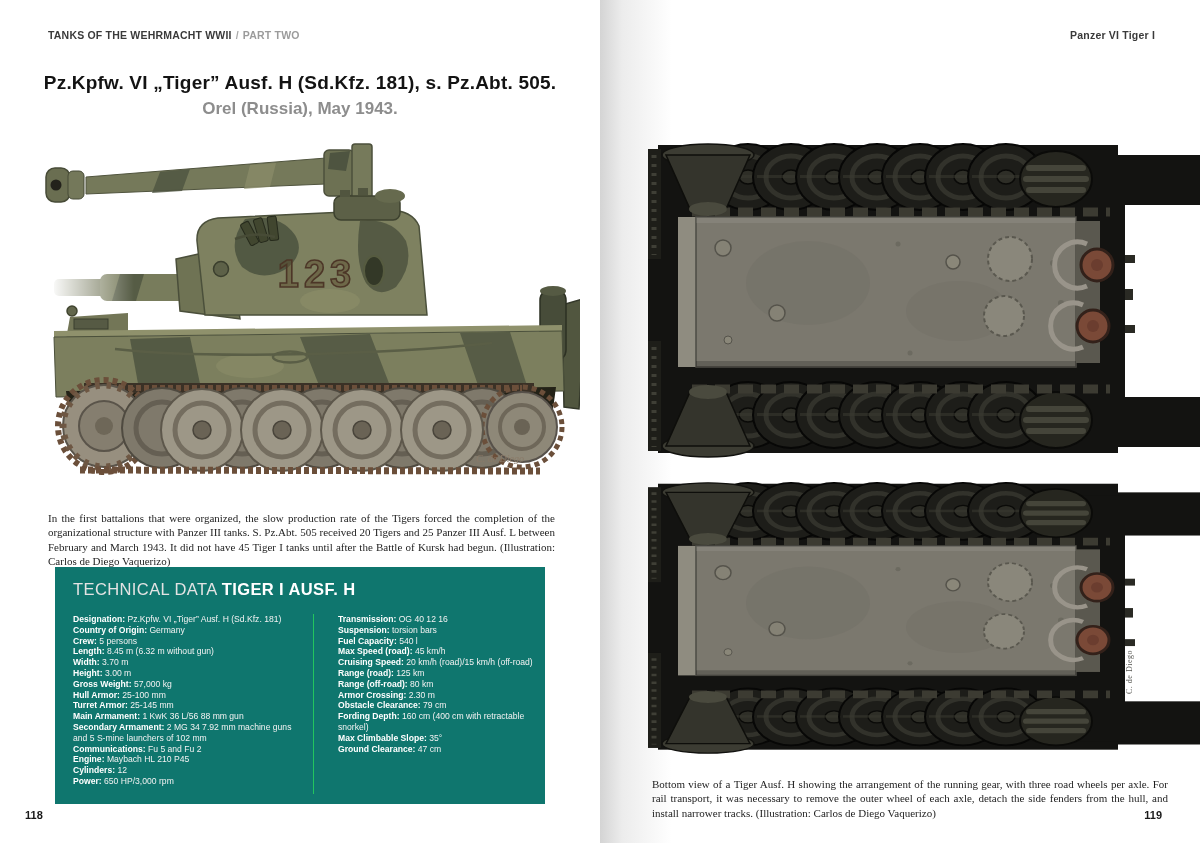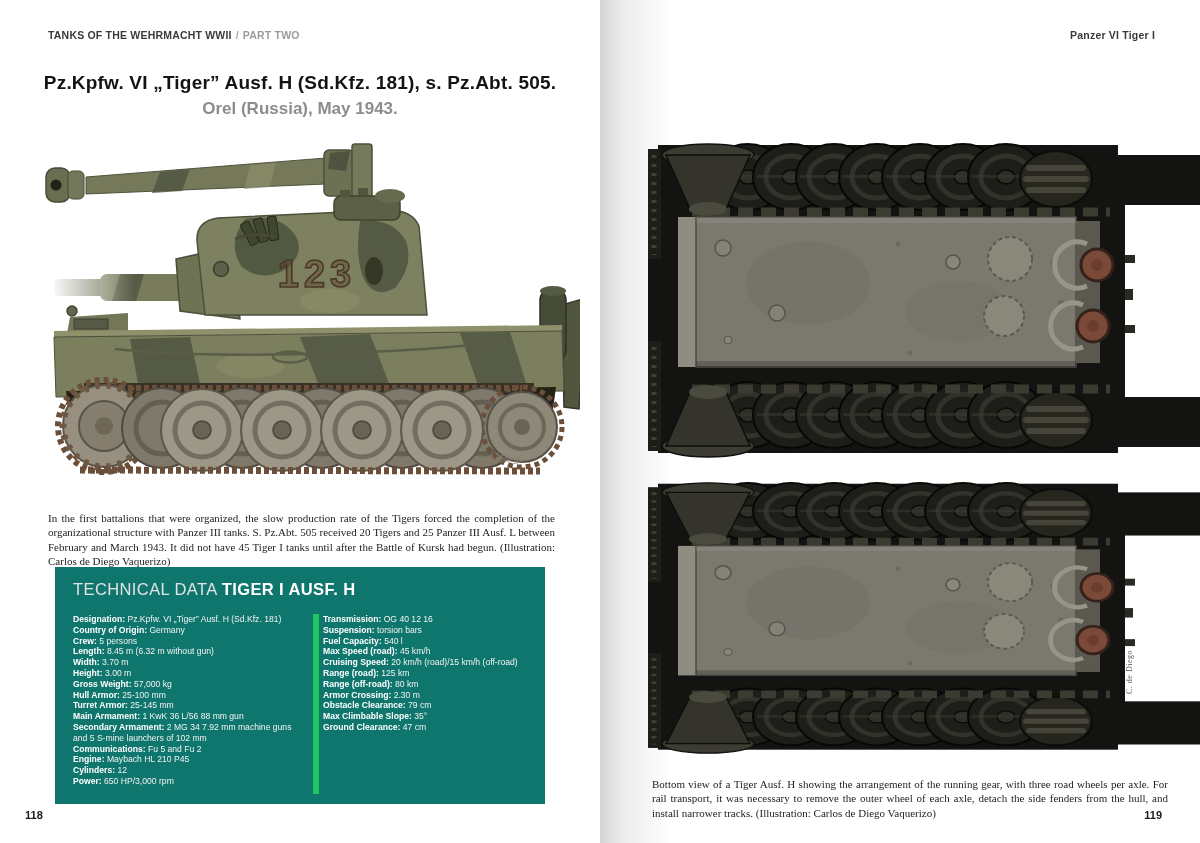--- a/index.html
+++ b/index.html
@@ -27,21 +27,21 @@
   .caption-right{left:52px;top:766px;width:516px;}
 
   .tech-box{position:absolute;left:55px;top:567px;width:490px;height:237px;background:#0f766e;color:#f2f2f2;}
   .tech-heading{position:absolute;left:18px;top:13px;font-size:16.5px;letter-spacing:.4px;white-space:nowrap;}
   .tech-heading .light{font-weight:normal;color:#e3e3e3;}
   .tech-heading .bold{font-weight:bold;color:#ffffff;}
   .tech-cols{position:absolute;left:18px;top:47px;right:8px;bottom:10px;display:flex;}
   .tech-col{font-size:8.6px;line-height:10.8px;}
   .tech-col .spec b{font-weight:bold;color:#ffffff;}
   .tc-left{width:234px;padding-right:6px;}
-  .tc-right{flex:1;border-left:6px solid #22c55e;padding-left:4px;}
+  .tc-right{flex:1;border-left:1px solid #22c55e;padding-left:24px;}
 
   .page-num{position:absolute;top:809px;font-size:11px;font-weight:bold;color:#1a1a1a;}
   .pn-left{left:25px;}
   .pn-right{right:38px;}
 
   .rg-title{position:absolute;left:20px;width:560px;top:95px;text-align:center;font-size:17px;font-weight:bold;color:#151515;}
   .fig-bottom{position:absolute;left:48px;width:552px;}
   .fig-bottom svg{width:100%;height:100%;display:block;}
   .fig1{top:143px;height:315px;}
   .fig2{top:482px;height:272px;}
@@ -288,20 +288,21 @@
         <div class="tech-col tc-right" id="tech-col-right">
             <div class="spec"><b>Transmission:</b> OG 40 12 16</div>
             <div class="spec"><b>Suspension:</b> torsion bars</div>
             <div class="spec"><b>Fuel Capacity:</b> 540 l</div>
             <div class="spec"><b>Max Speed (road):</b> 45 km/h</div>
             <div class="spec"><b>Cruising Speed:</b> 20 km/h (road)/15 km/h (off-road)</div>
             <div class="spec"><b>Range (road):</b> 125 km</div>
             <div class="spec"><b>Range (off-road):</b> 80 km</div>
             <div class="spec"><b>Armor Crossing:</b> 2.30 m</div>
             <div class="spec"><b>Obstacle Clearance:</b> 79 cm</div>
+            <div class="spec"><b>Fording Depth:</b> 160 cm (400 cm with retractable snorkel)</div>
             <div class="spec"><b>Max Climbable Slope:</b> 35°</div>
             <div class="spec"><b>Ground Clearance:</b> 47 cm</div>
           </div>
       </div>
     </div>
 
     <div class="page-num pn-left">118</div>
   </div>
 
   <div class="page page-right">

